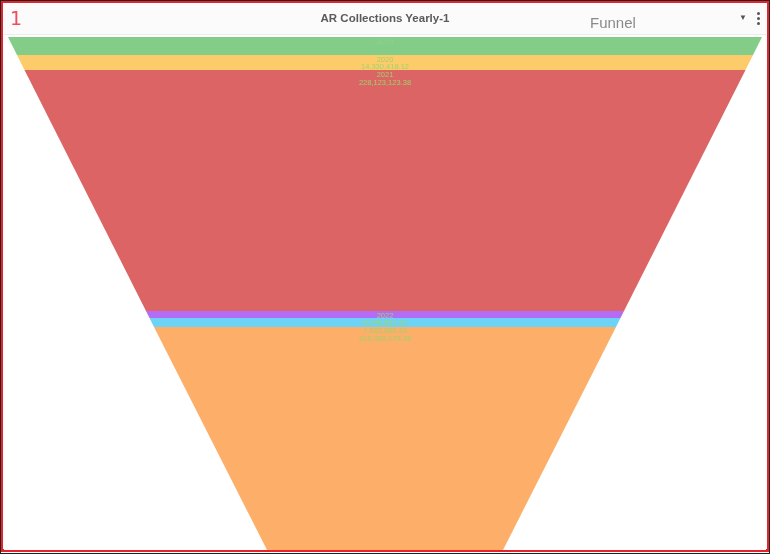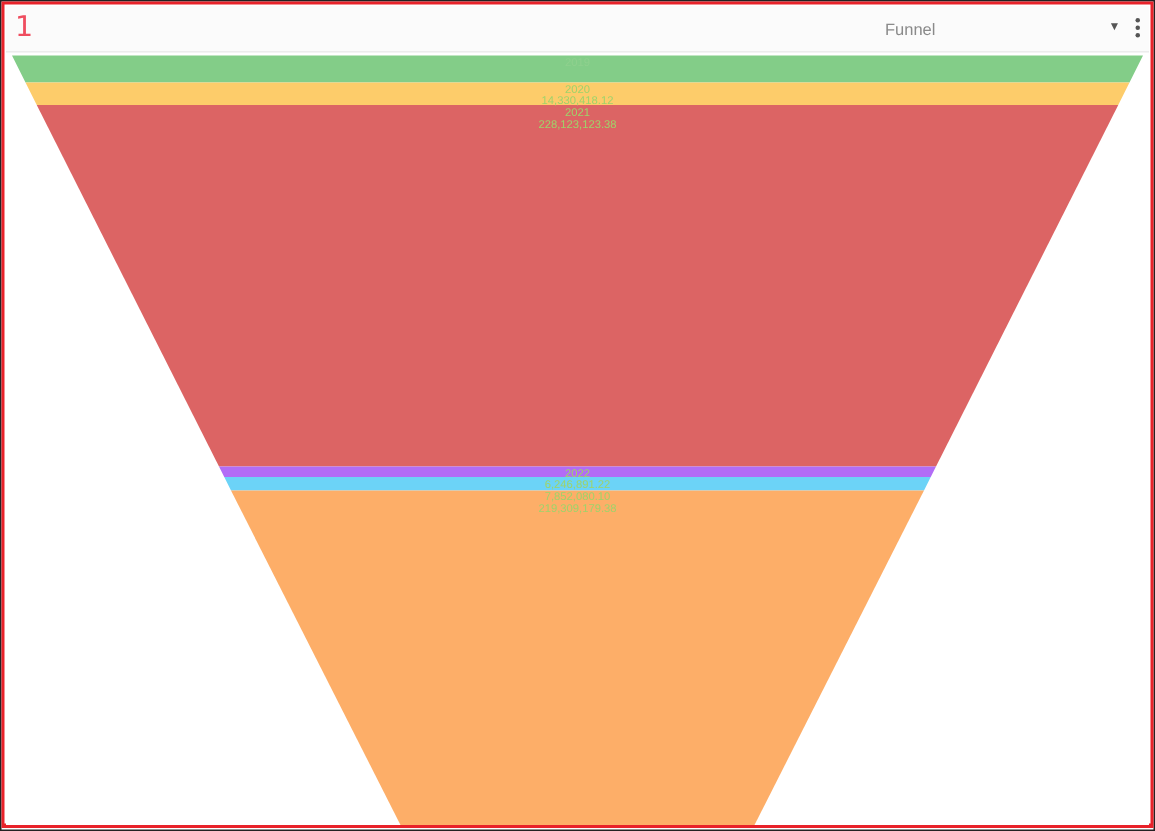--- a/index.html
+++ b/index.html
@@ -27,21 +27,21 @@
   }
   .panel-index {
     position: absolute; left: 6px; top: 3px; font-size: 19px; color: #ef4d5f;
     font-family: "DejaVu Sans", sans-serif; font-weight: normal;
   }
   .title {
     position: absolute; left: 0; width: 762px; top: 8px; text-align: center;
     font-size: 11.5px; font-weight: bold; color: #5a5a5a;
   }
   .chart-type {
-    position: absolute; left: 586px; top: 10px; font-size: 11px; color: #8a8a8a;
+    position: absolute; left: 586px; top: 10px; font-size: 15px; color: #8a8a8a;
   }
   .dropdown-arrow {
     position: absolute; left: 735px; top: 9px; font-size: 8px; color: #555;
   }
   .kebab {
     position: absolute; left: 753px; top: 8px; width: 3px; height: 13px;
   }
   .kebab span {
     display: block; width: 3px; height: 3px; background: #555; border-radius: 50%;
     margin-bottom: 2px;
@@ -51,20 +51,21 @@
 </style>
 </head>
 <body>
 
 <div class="frame-outer"></div>
 <div class="frame-inner"></div>
 
 <div class="panel">
   <div class="header">
     <div class="panel-index">1</div>
+    <div class="title">AR Collections Yearly-1</div>
     <div class="chart-type">Funnel</div>
     <div class="dropdown-arrow">▼</div>
     <div class="kebab">
         <span></span>
         <span></span>
         <span></span>
       </div>
   </div>
 </div>
 

